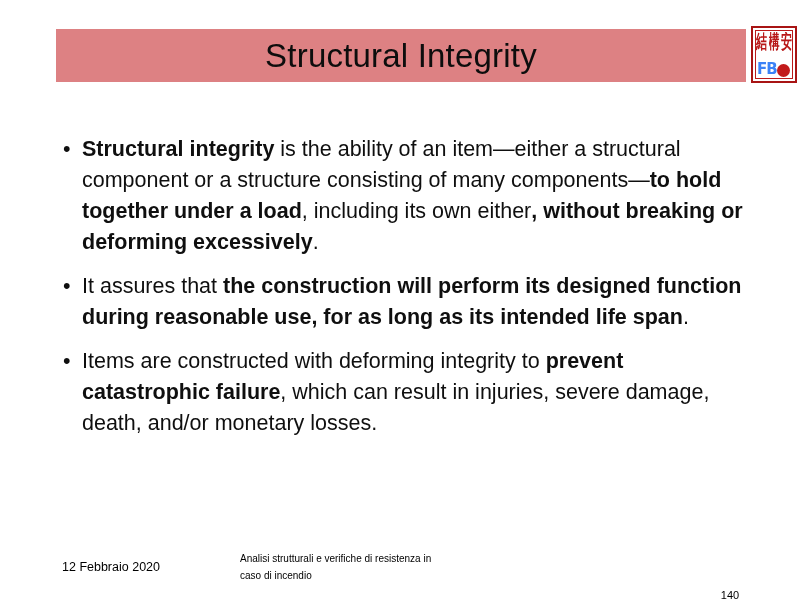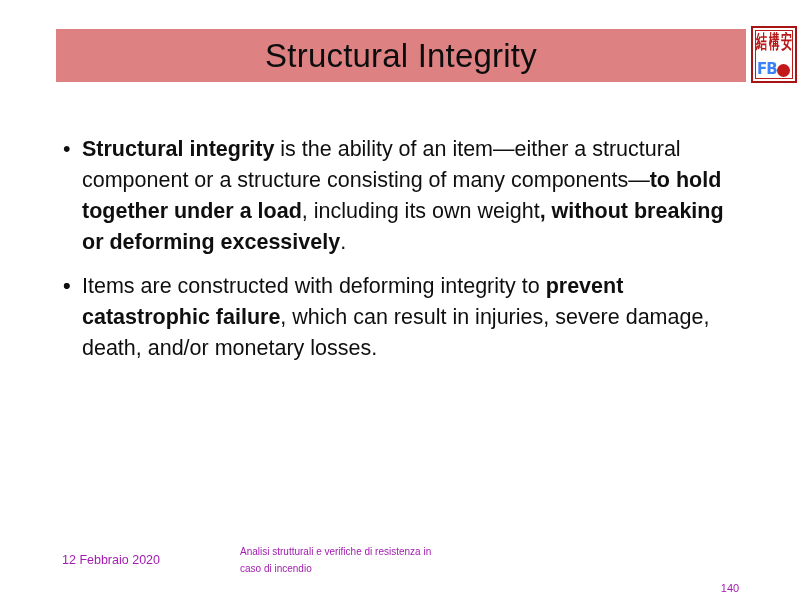--- a/index.html
+++ b/index.html
@@ -129,24 +129,24 @@
     font-size: 21.5px;
     line-height: 31px;
     color: #0f0f0f;
   }
   .bullet-text b { font-weight: 700; }
 
   
   #footer {
     position: absolute;
     left: 0;
-    bottom: 7px;
+    bottom: 0;
     width: 680px;
     height: 60px;
-    color: #a21caf;
+    color: #000000;
   }
   #footer-date {
     position: absolute;
     left: 62px;
     top: 20px;
     font-size: 12.5px;
     line-height: 15px;
     white-space: nowrap;
   }
   #footer-center {
@@ -181,22 +181,22 @@
   <div class="glyph-row">
     <span>結</span>
     <span>構</span>
     <span>安</span>
   </div>
   <div class="fb-text">FB</div>
   <div class="seal-dot"></div>
 </div>
 
 <div id="content-body">
-    <div class="bullet-item"><span class="bullet-marker">•</span><span class="bullet-text"><b>Structural integrity</b><span> is the ability of an item—either a structural component or a structure consisting of many components—</span><b>to hold together under a load</b><span>, including its own weight</span><b>, without breaking or deforming excessively</b><span>.</span></span></div>
-    <div class="bullet-item"><span class="bullet-marker">•</span></div>
+    <div class="bullet-item"><span class="bullet-marker">•</span><span class="bullet-text"><b>Structural integrity</b><span> is the ability of an item—either a structural component or a structure consisting of many components—</span><b>to hold together under a load</b><span>, including its own either</span><b>, without breaking or deforming excessively</b><span>.</span></span></div>
+    <div class="bullet-item"><span class="bullet-marker">•</span><span class="bullet-text"><span>It assures that </span><b>the construction will perform its designed function during reasonable use, for as long as its intended life span</b><span>.</span></span></div>
     <div class="bullet-item"><span class="bullet-marker">•</span><span class="bullet-text"><span>Items are constructed with deforming integrity to </span><b>prevent catastrophic failure</b><span>, which can result in injuries, severe damage, death, and/or monetary losses.</span></span></div>
   </div>
 
 <div id="footer">
   <div id="footer-date">12 Febbraio 2020</div>
   <div id="footer-center">
     <div>Analisi strutturali e verifiche di resistenza in</div>
     <div>caso di incendio</div>
   </div>
   <div id="footer-pagenum">140</div>

